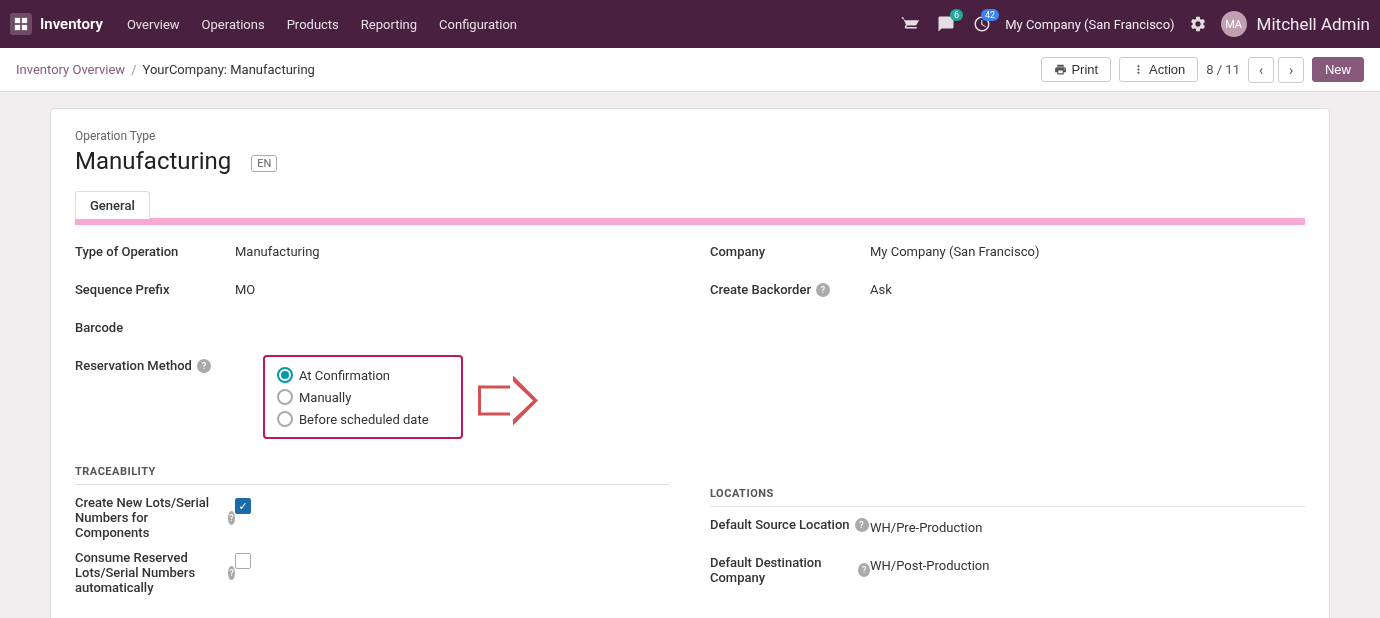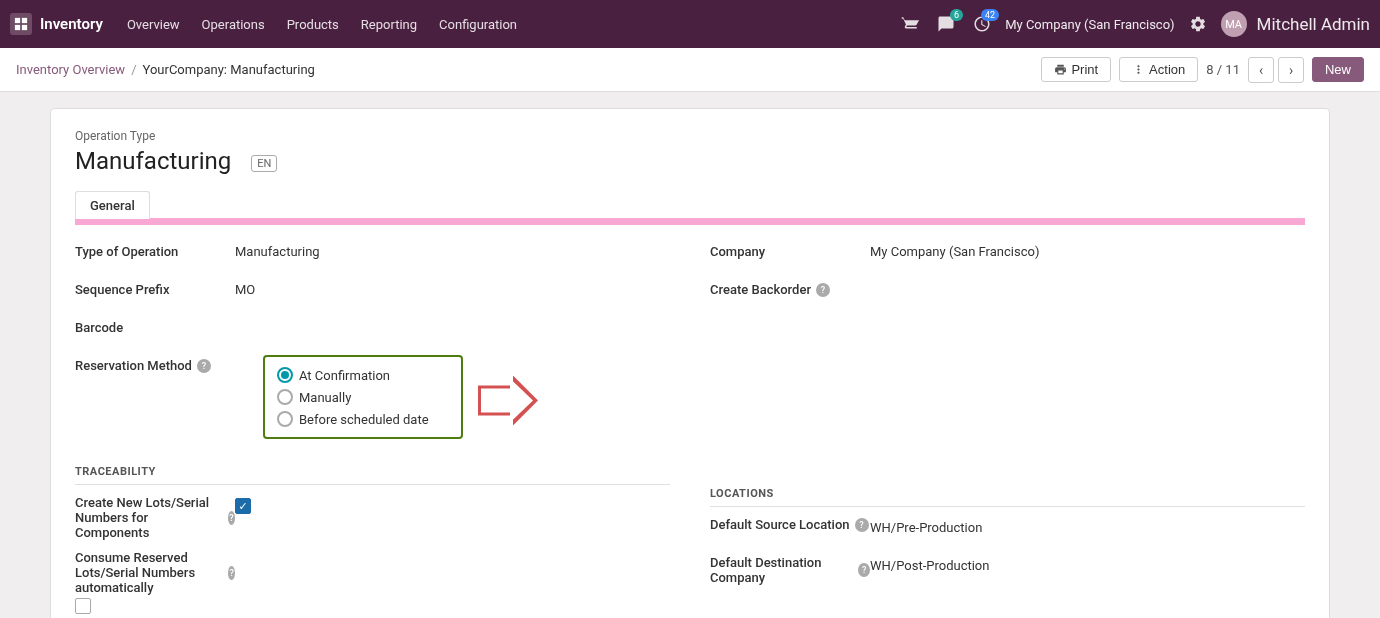--- a/index.html
+++ b/index.html
@@ -71,21 +71,21 @@
     .form-body { display: flex; gap: 40px; }
     .form-col { flex: 1; }
 
     .field-row { display: flex; align-items: flex-start; margin-bottom: 10px; min-height: 28px; }
     .field-label { width: 160px; min-width: 160px; font-weight: 500; color: #333; font-size: 13px; padding-top: 3px; display: flex; align-items: center; gap: 3px; }
     .field-value { flex: 1; color: #333; font-size: 13px; padding-top: 3px; }
     .help-icon { display: inline-block; width: 14px; height: 14px; border-radius: 50%; background: #aaa; color: #fff; font-size: 9px; text-align: center; line-height: 14px; cursor: pointer; margin-left: 2px; }
 
     
     .reservation-box {
-      border: 2px solid #4d7c0f;
+      border: 2px solid #be185d;
       border-radius: 4px;
       padding: 10px 12px;
       margin-bottom: 10px;
       display: inline-block;
       min-width: 200px;
     }
     .radio-option { display: flex; align-items: center; gap: 6px; margin-bottom: 6px; font-size: 13px; cursor: pointer; }
     .radio-option:last-child { margin-bottom: 0; }
     .radio-circle {
       width: 16px; height: 16px; border-radius: 50%; border: 2px solid #aaa;
@@ -268,21 +268,21 @@
         <div class="field-row" style="align-items:flex-start;">
           <div class="field-label" style="padding-top:0;">
             <span>Create New Lots/Serial Numbers for Components</span>
             <span class="help-icon">?</span>
           </div>
           <div class="field-value">
             <div class="checkbox-blue"></div>
           </div>
         </div>
 
-        <div class="field-row" style="align-items:flex-start; margin-top:6px;flex-direction:column;">
+        <div class="field-row" style="align-items:flex-start; margin-top:6px;">
           <div class="field-label" style="padding-top:0;">
             <span>Consume Reserved Lots/Serial Numbers automatically</span>
             <span class="help-icon">?</span>
           </div>
           <div class="field-value">
             <div class="checkbox-empty"></div>
           </div>
         </div>
 
       </div>
@@ -292,20 +292,21 @@
         <div class="field-row">
           <div class="field-label">Company</div>
           <div class="field-value">My Company (San Francisco)</div>
         </div>
 
         <div class="field-row">
           <div class="field-label">
             <span>Create Backorder</span>
             <span class="help-icon">?</span>
           </div>
+          <div class="field-value">Ask</div>
         </div>
 
         <div style="margin-top: 180px;">
           <div class="section-header">LOCATIONS</div>
 
           <div class="field-row" style="align-items:flex-start;">
             <div class="field-label" style="padding-top:0;">
               <span>Default Source Location</span>
               <span class="help-icon">?</span>
             </div>

